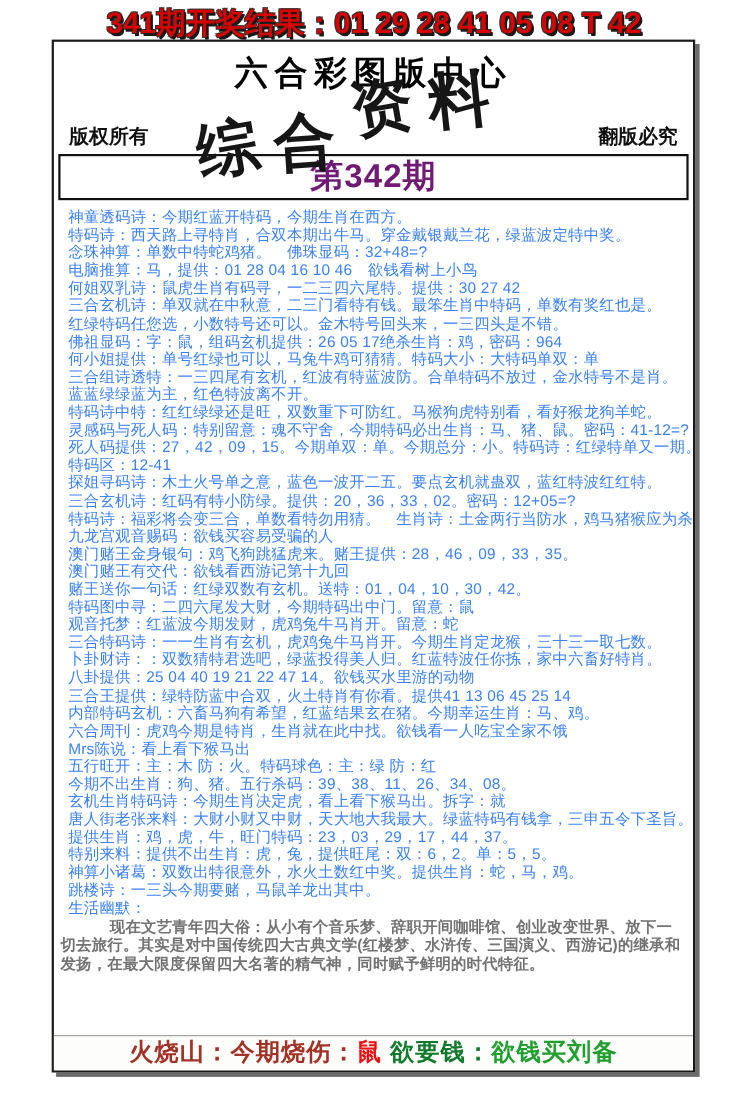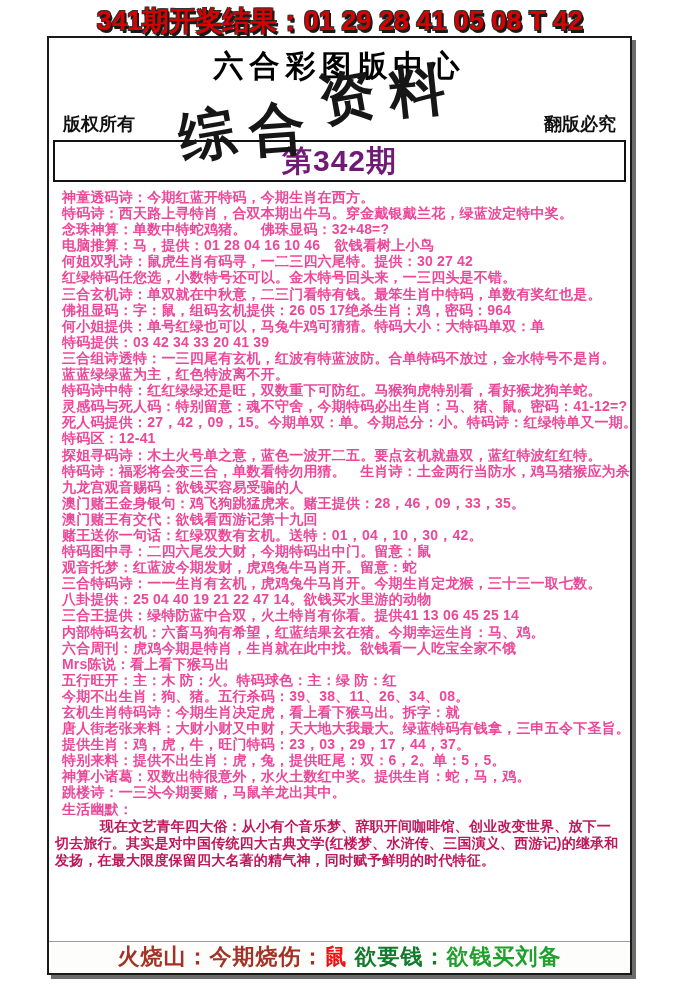--- a/index.html
+++ b/index.html
@@ -37,26 +37,26 @@
   .note-left{ left:14px; }
   .note-right{ right:14px; }
   .issue-box{
     margin:0 4px; border:2px solid #111; height:38px; line-height:38px;
     text-align:center; font-size:30px; font-weight:bold; color:#701a75; letter-spacing:1px;
   }
   .body-text{
     padding:7px 6px 0 13px; overflow:hidden;
   }
   .body-text .line{
-    font-size:14px; line-height:16.1px; font-weight:bold; color:#ec4899;
+    font-size:14px; line-height:16.1px; font-weight:normal; color:#3b82f6;
     white-space:nowrap; letter-spacing:0.2px;
   }
   .humor-para{
     padding:1px 10px 0 6px; font-size:14px; line-height:17px; font-weight:bold;
-    color:#be185d; text-indent:3.2em; letter-spacing:0.2px;
+    color:#737373; text-indent:3.2em; letter-spacing:0.2px;
   }
   .footer-strip{
     position:absolute; left:0; bottom:0; width:100%; height:31px;
     border-top:1px solid #9a9a9a; background:#fdfefb;
     text-align:center; line-height:29px; white-space:nowrap;
   }
   .footer-strip span{ font-size:22px; font-weight:bold; letter-spacing:1px; }
   .fire-label{ color:var(--fire-dark-red,#a33226); }
   .fire-animal{ color:var(--fire-bright-red,#ee1111); }
   .money-label{ color:var(--money-dark-green,#127a2c); }
@@ -87,62 +87,63 @@
         <div class="line">神童透码诗：今期红蓝开特码，今期生肖在西方。</div>
 
         <div class="line">特码诗：西天路上寻特肖，合双本期出牛马。穿金戴银戴兰花，绿蓝波定特中奖。</div>
 
         <div class="line">念珠神算：单数中特蛇鸡猪。　佛珠显码：32+48=?</div>
 
         <div class="line">电脑推算：马，提供：01 28 04 16 10 46　欲钱看树上小鸟</div>
 
         <div class="line">何姐双乳诗：鼠虎生肖有码寻，一二三四六尾特。提供：30 27 42</div>
 
+        <div class="line">三合玄机诗：单双就在中秋意，二三门看特有钱。最笨生肖中特码，单数有奖红也是。</div>
+
         <div class="line">红绿特码任您选，小数特号还可以。金木特号回头来，一三四头是不错。</div>
-
-        <div class="line">三合玄机诗：单双就在中秋意，二三门看特有钱。最笨生肖中特码，单数有奖红也是。</div>
 
         <div class="line">佛祖显码：字：鼠，组码玄机提供：26 05 17绝杀生肖：鸡，密码：964</div>
 
         <div class="line">何小姐提供：单号红绿也可以，马兔牛鸡可猜猜。特码大小：大特码单双：单</div>
 
-        <div class="line">特码提供：03 42 34 33 20 41 39</div>
 
         <div class="line">三合组诗透特：一三四尾有玄机，红波有特蓝波防。合单特码不放过，金水特号不是肖。</div>
 
         <div class="line">蓝蓝绿绿蓝为主，红色特波离不开。</div>
 
         <div class="line">特码诗中特：红红绿绿还是旺，双数重下可防红。马猴狗虎特别看，看好猴龙狗羊蛇。</div>
 
         <div class="line">灵感码与死人码：特别留意：魂不守舍，今期特码必出生肖：马、猪、鼠。密码：41-12=?</div>
 
         <div class="line">死人码提供：27，42，09，15。今期单双：单。今期总分：小。特码诗：红绿特单又一期。</div>
 
         <div class="line">特码区：12-41</div>
 
         <div class="line">探姐寻码诗：木土火号单之意，蓝色一波开二五。要点玄机就蛊双，蓝红特波红红特。</div>
 
+        <div class="line">三合玄机诗：红码有特小防绿。提供：20，36，33，02。密码：12+05=?</div>
 
         <div class="line">特码诗：福彩将会变三合，单数看特勿用猜。　生肖诗：土金两行当防水，鸡马猪猴应为杀。</div>
 
         <div class="line">九龙宫观音赐码：欲钱买容易受骗的人</div>
 
         <div class="line">澳门赌王金身银句：鸡飞狗跳猛虎来。赌王提供：28，46，09，33，35。</div>
 
         <div class="line">澳门赌王有交代：欲钱看西游记第十九回</div>
 
         <div class="line">赌王送你一句话：红绿双数有玄机。送特：01，04，10，30，42。</div>
 
         <div class="line">特码图中寻：二四六尾发大财，今期特码出中门。留意：鼠</div>
 
         <div class="line">观音托梦：红蓝波今期发财，虎鸡兔牛马肖开。留意：蛇</div>
 
         <div class="line">三合特码诗：一一生肖有玄机，虎鸡兔牛马肖开。今期生肖定龙猴，三十三一取七数。</div>
 
 
+        <div class="line">卜卦财诗：：双数猜特君选吧，绿蓝投得美人归。红蓝特波任你拣，家中六畜好特肖。</div>
 
         <div class="line">八卦提供：25 04 40 19 21 22 47 14。欲钱买水里游的动物</div>
 
         <div class="line">三合王提供：绿特防蓝中合双，火土特肖有你看。提供41 13 06 45 25 14</div>
 
         <div class="line">内部特码玄机：六畜马狗有希望，红蓝结果玄在猪。今期幸运生肖：马、鸡。</div>
 
         <div class="line">六合周刊：虎鸡今期是特肖，生肖就在此中找。欲钱看一人吃宝全家不饿</div>
 
         <div class="line">Mrs陈说：看上看下猴马出</div>

